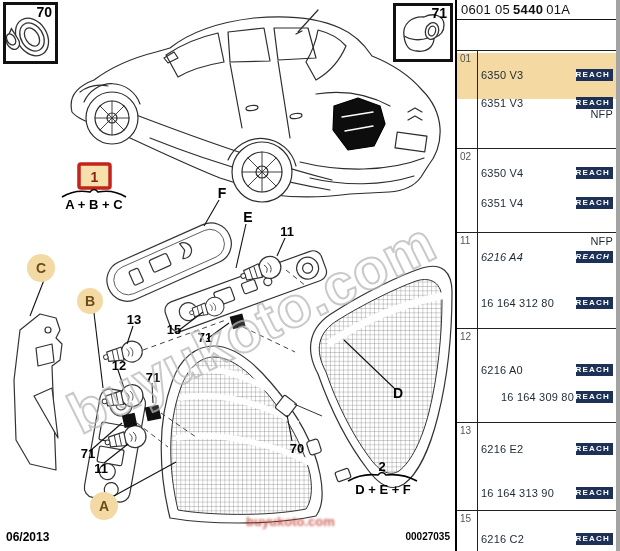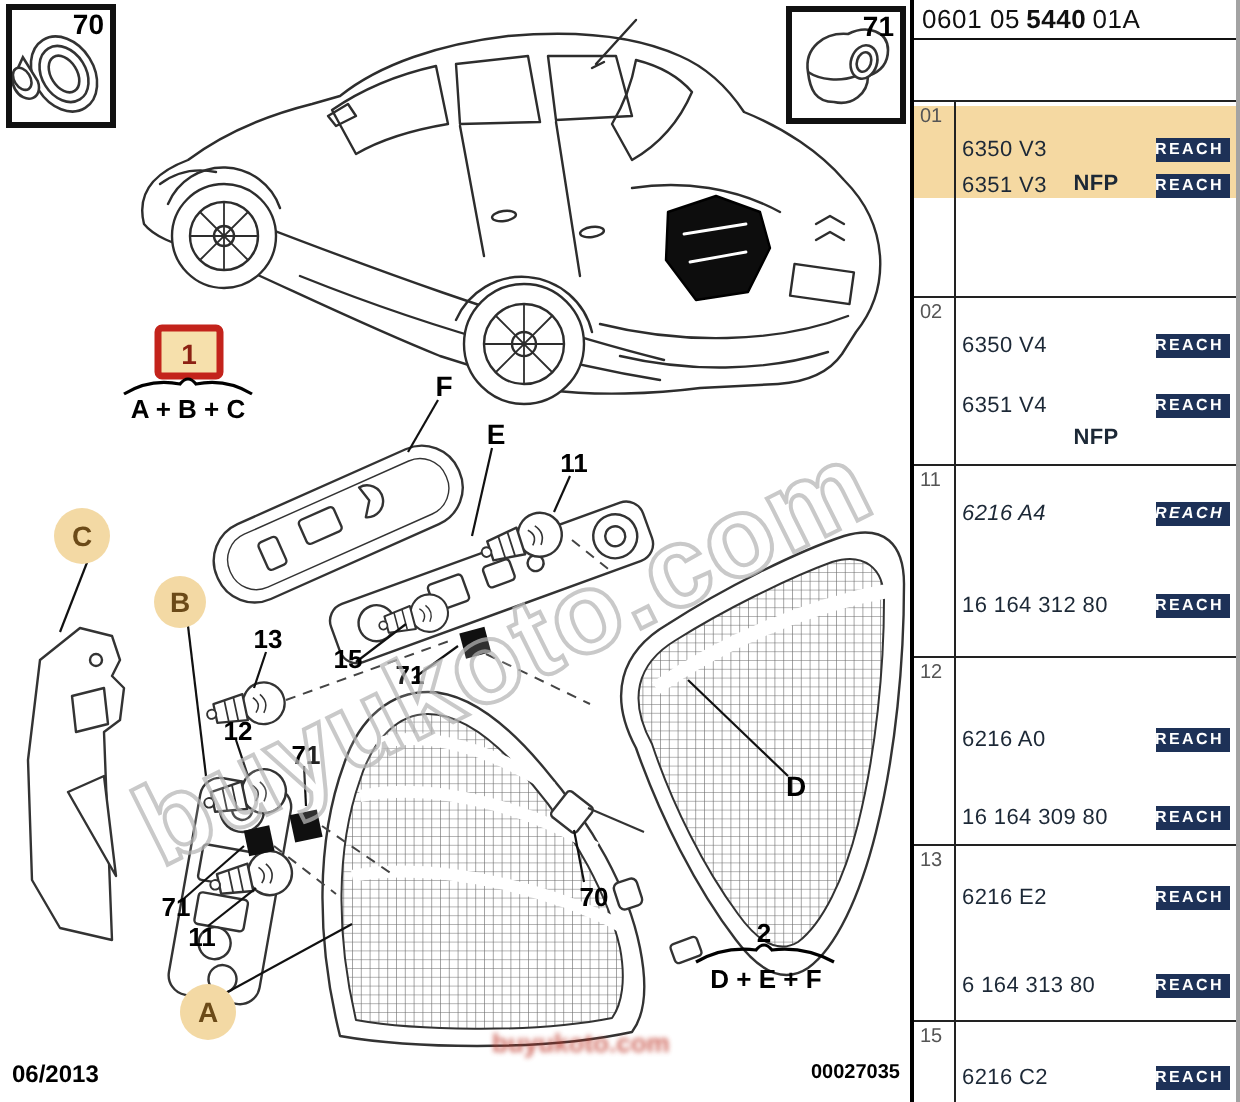--- a/index.html
+++ b/index.html
@@ -21,32 +21,32 @@
   .watermark-red{position:absolute;left:246px;top:514px;font-size:13px;font-weight:bold;
     color:#c0392b;filter:blur(1.3px);opacity:.75;pointer-events:none;z-index:5;}
 
   
   .footer-date{position:absolute;left:6px;top:530px;font-size:12px;font-weight:bold;color:#000;}
   .footer-number{position:absolute;left:384px;top:531px;width:66px;text-align:right;
     font-size:10px;font-weight:bold;color:#000;}
 
   
   .panel{position:absolute;left:455px;top:0;width:165px;height:551px;background:#fff;
-    border-left:2px solid #000;border-right:2px solid #a3a3a3;box-sizing:border-box;}
+    border-left:2px solid #000;border-right:4px solid #a3a3a3;box-sizing:border-box;}
   .panel-header{position:absolute;left:0;right:0;top:0;height:20px;
     border-bottom:1.5px solid #111;font-size:13px;color:#111;
     padding:2px 0 0 4px;box-sizing:border-box;white-space:nowrap;letter-spacing:.3px;}
   .panel-header .b{font-weight:bold;margin:0 3px;}
   .section{position:absolute;left:0;right:0;border-top:1.5px solid #222;box-sizing:border-box;background:transparent;}
   .secnum{position:absolute;left:3px;top:2px;font-size:10px;color:#555;z-index:2;}
   .colsep{position:absolute;left:20px;top:0;bottom:0;border-left:1px solid #222;z-index:1;}
   .hl{position:absolute;left:0;right:0;background:var(--hl,#f5d9a2);z-index:0;}
   .prow{position:absolute;left:24px;right:3px;height:15px;display:flex;align-items:center;
     justify-content:space-between;font-size:11px;color:#1c2836;z-index:2;}
-  .prow.right{justify-content:center;font-weight:bold;}
+  .prow.right{justify-content:flex-end;font-weight:normal;margin-top:22px;}
   .ptext{letter-spacing:.2px;white-space:nowrap;}
   .badge{background:var(--badge-bg,#1d3157);color:var(--badge-fg,#fff);font-size:8px;
     font-weight:bold;letter-spacing:1.2px;padding:2px 3px 2px 0;line-height:1;cursor:pointer;}
 </style>
 </head>
 <body>
 
 <div class="page">
 
   <svg width="455" height="551" viewBox="0 0 455 551" style="position:absolute;left:0;top:0">
@@ -277,21 +277,21 @@
           <div class="hl" style="top: 2px; height: 46px;"></div>
           <div class="colsep"></div>
           <div class="secnum">01</div>
           <div class="prow" style="top: 16px;">
             <span class="ptext">6350 V3</span>
             <span class="badge">REACH</span>
           </div>
           <div class="prow right" style="top: 33px;">
             <span class="ptext">NFP</span>
           </div>
-          <div class="prow" style="top: 34px;">
+          <div class="prow" style="top: 44px;">
             <span class="ptext">6351 V3</span>
             <span class="badge">REACH</span>
           </div>
         </div>
         <div class="section" style="top: 148px; height: 84px;">
           <div class="colsep"></div>
           <div class="secnum">02</div>
           <div class="prow" style="top: 16px;">
             <span class="ptext">6350 V4</span>
             <span class="badge">REACH</span>
@@ -316,34 +316,34 @@
             <span class="badge">REACH</span>
           </div>
         </div>
         <div class="section" style="top: 328px; height: 94px;">
           <div class="colsep"></div>
           <div class="secnum">12</div>
           <div class="prow" style="top: 18px; margin-top: 15px;">
             <span class="ptext">6216 A0</span>
             <span class="badge">REACH</span>
           </div>
-          <div class="prow" style="top: 72px;">
+          <div class="prow" style="top: 60px; margin-left: 20px;">
             <span class="ptext">16 164 309 80</span>
             <span class="badge">REACH</span>
           </div>
         </div>
         <div class="section" style="top: 422px; height: 88px;">
           <div class="colsep"></div>
           <div class="secnum">13</div>
           <div class="prow" style="top: 18px;">
             <span class="ptext">6216 E2</span>
             <span class="badge">REACH</span>
           </div>
           <div class="prow" style="top: 62px;">
-            <span class="ptext">6 164 313 80</span>
+            <span class="ptext">16 164 313 90</span>
             <span class="badge">REACH</span>
           </div>
         </div>
         <div class="section" style="top: 510px; height: 41px;">
           <div class="colsep"></div>
           <div class="secnum">15</div>
           <div class="prow" style="top: 20px;">
             <span class="ptext">6216 C2</span>
             <span class="badge">REACH</span>
           </div>

